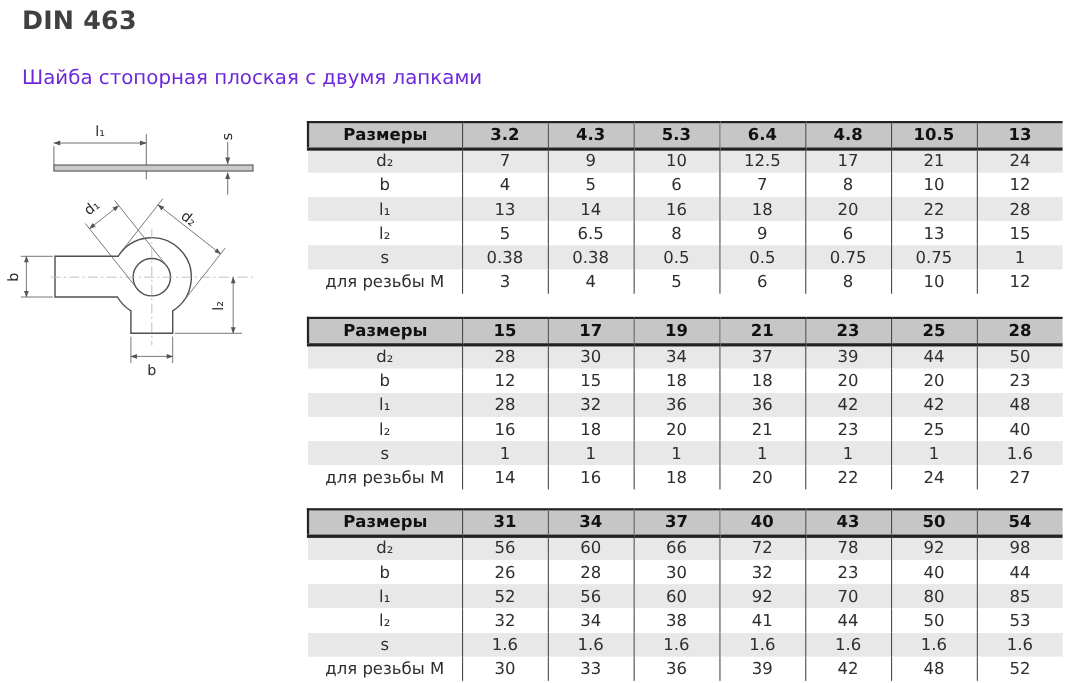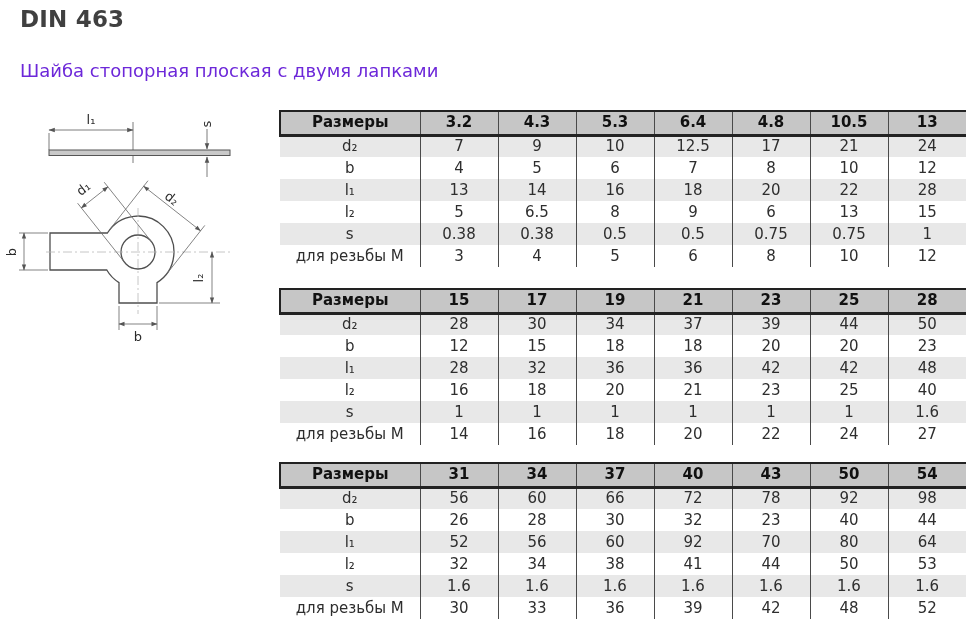--- a/index.html
+++ b/index.html
@@ -297,21 +297,21 @@
         <td>44</td>
       </tr>
       <tr class="stripe">
         <td class="label-col">l₁</td>
         <td>52</td>
         <td>56</td>
         <td>60</td>
         <td>92</td>
         <td>70</td>
         <td>80</td>
-        <td>64</td>
+        <td>85</td>
       </tr>
       <tr>
         <td class="label-col">l₂</td>
         <td>32</td>
         <td>34</td>
         <td>38</td>
         <td>41</td>
         <td>44</td>
         <td>50</td>
         <td>53</td>

